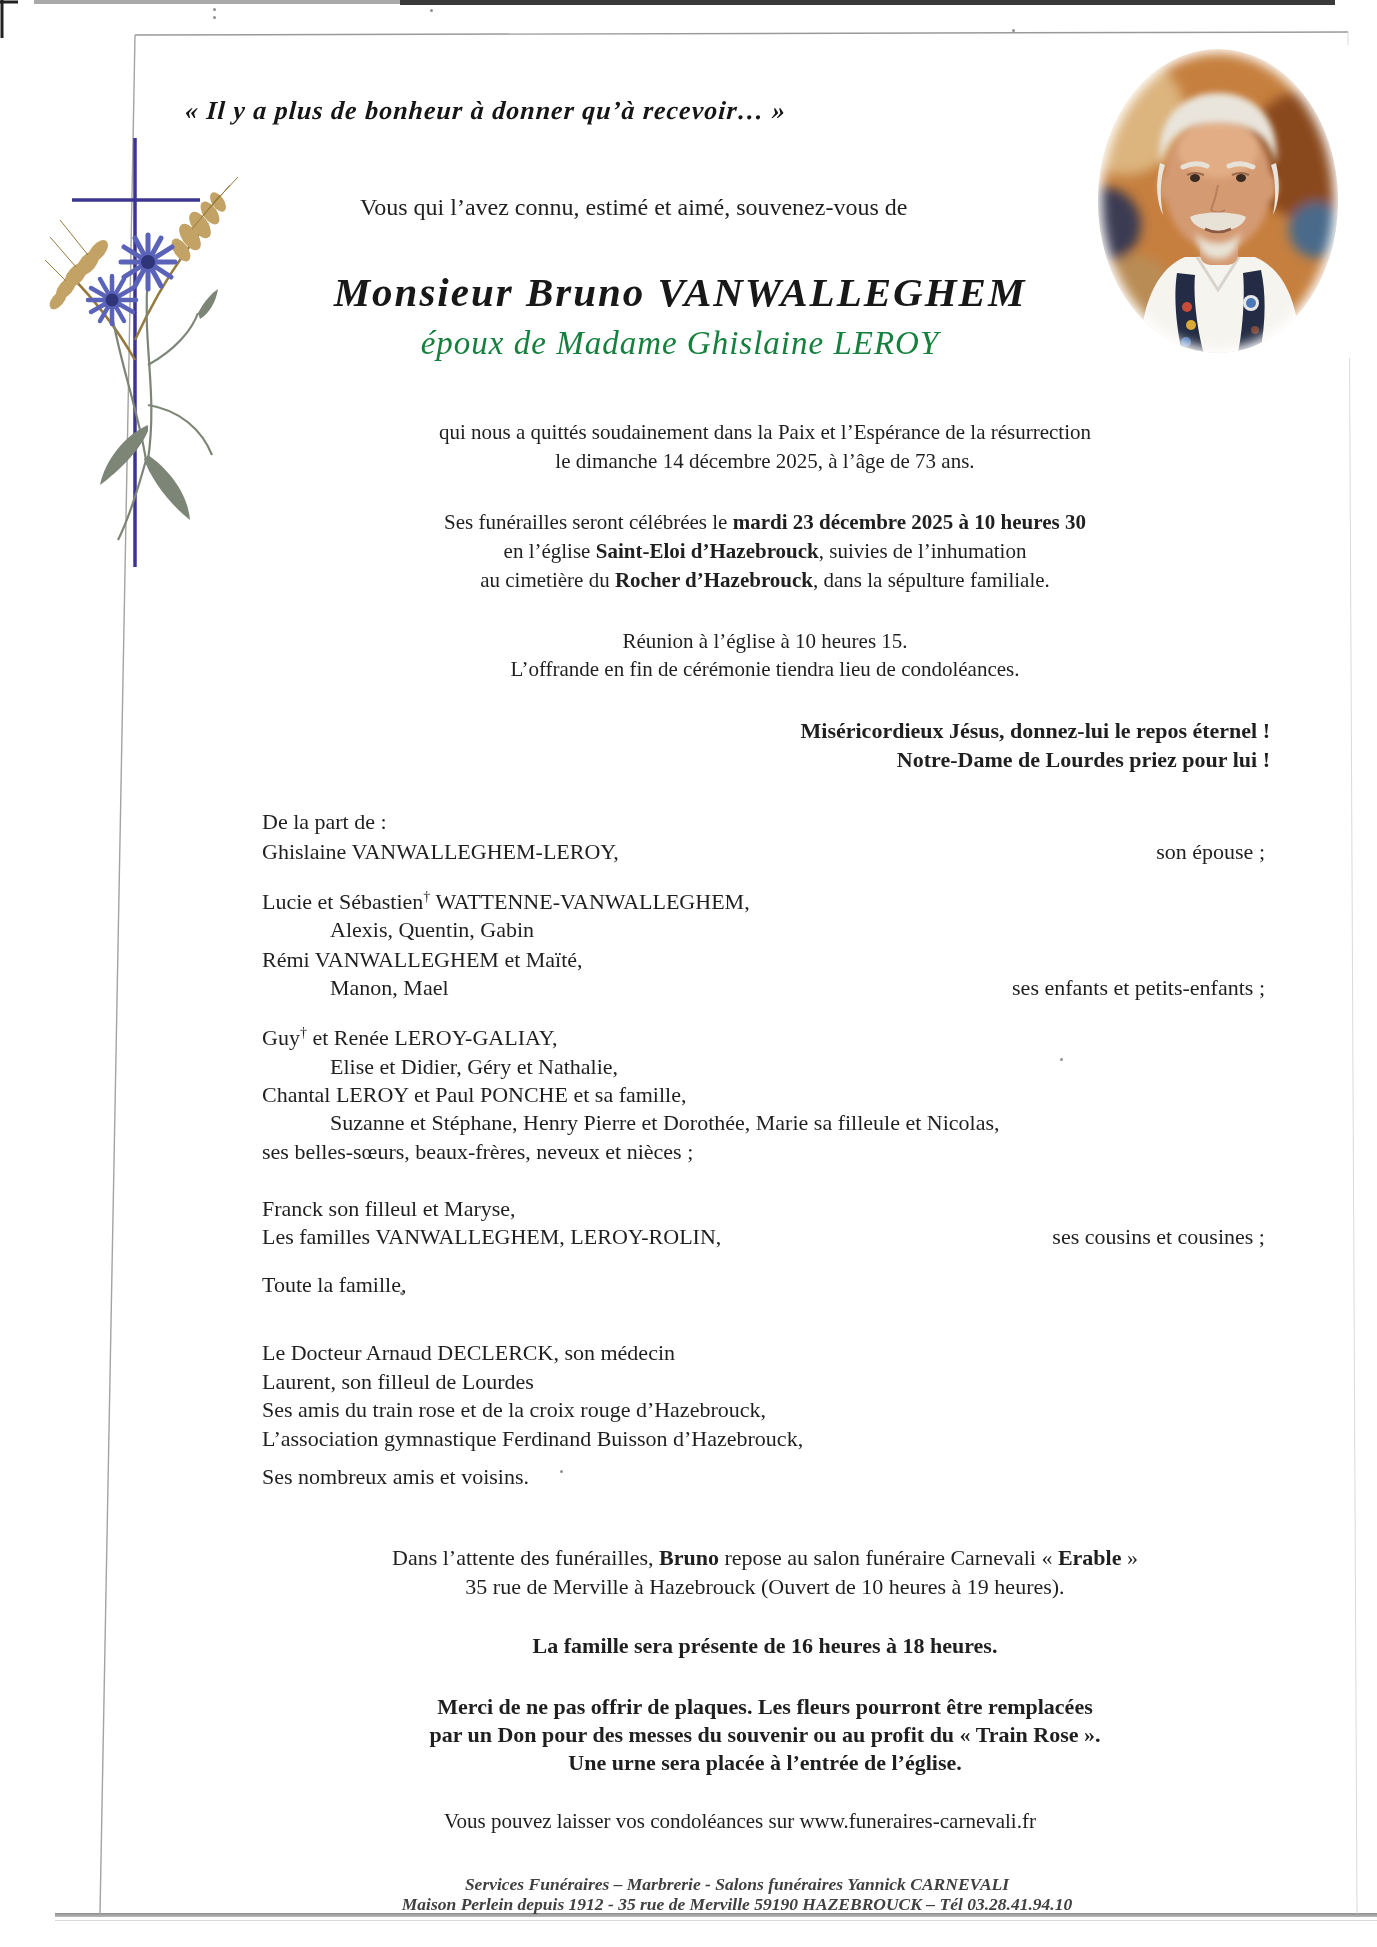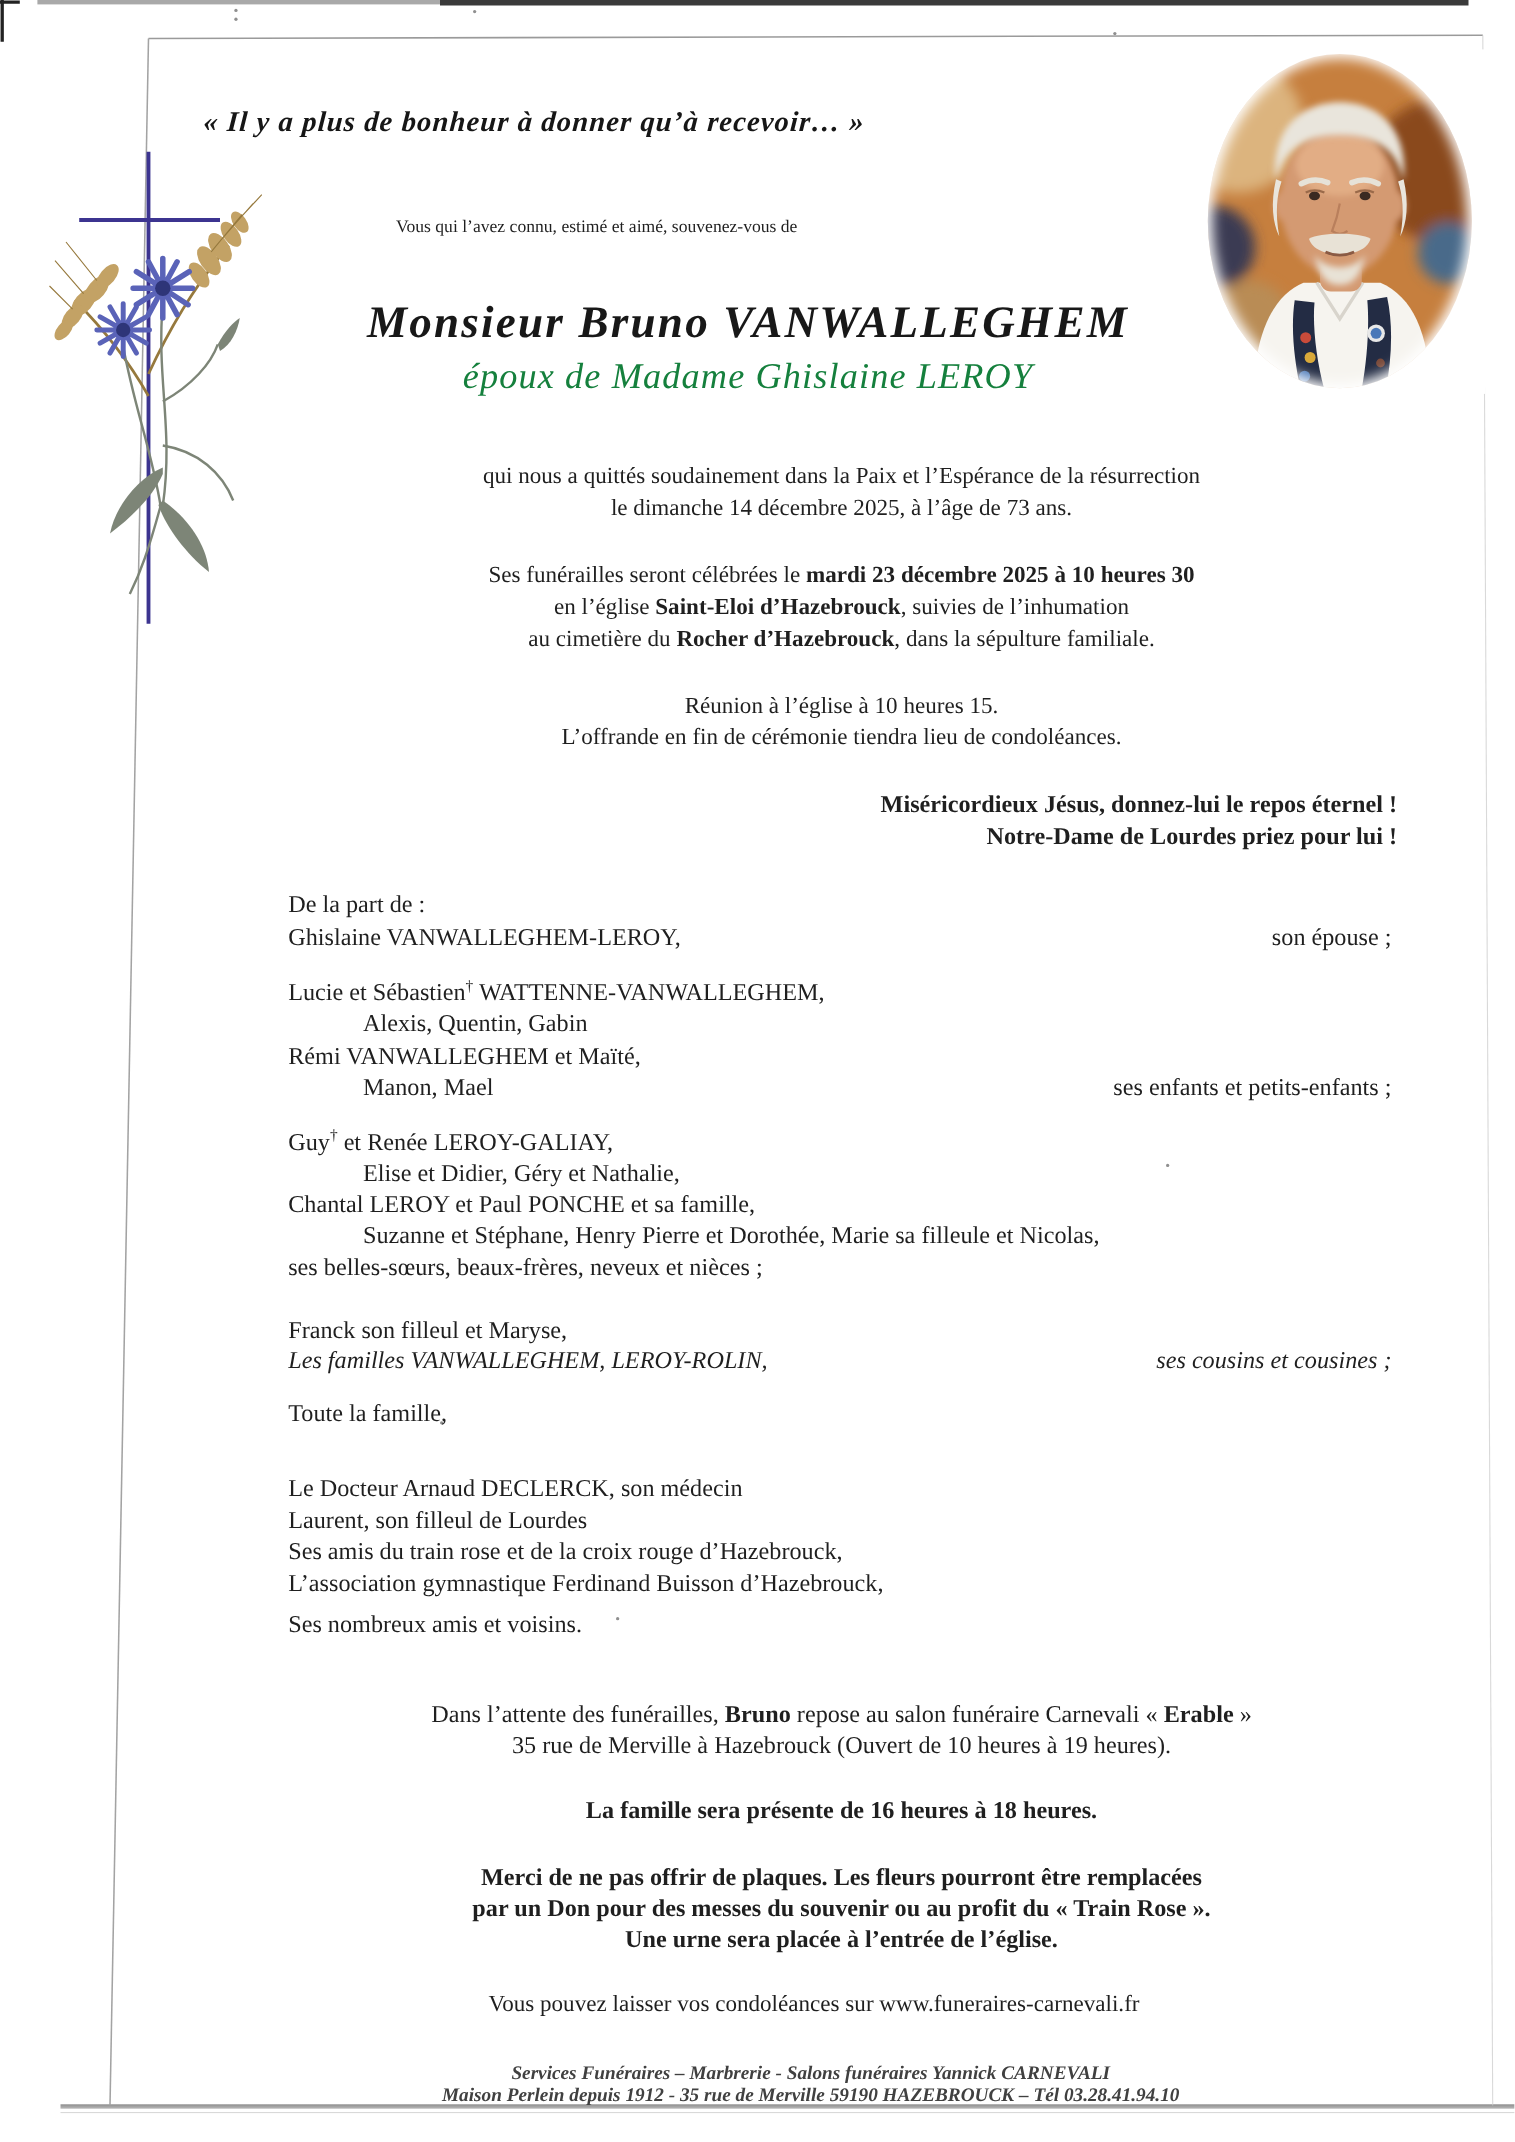--- a/index.html
+++ b/index.html
@@ -7,21 +7,21 @@
     position:relative;width:1377px;height:1947px;overflow:hidden;
     background:#ffffff;font-family:"Liberation Serif","DejaVu Serif",serif;color:#1f1f1f;
   }
   .abs{position:absolute;}
   .line{position:absolute;white-space:nowrap;font-size:22px;line-height:30px;color:#1f1f1f;}
   .b{font-weight:bold;}
   
   .quote{left:185px;top:96px;font-size:26px;font-weight:bold;font-style:italic;
          letter-spacing:1px;transform:skewX(-4deg);color:#161616;}
   
-  .intro{left:360px;top:192px;font-size:16px;}
+  .intro{left:360px;top:192px;font-size:24px;}
   
   .titleblock{left:80px;top:263px;width:1200px;text-align:center;}
   .name{font-size:41px;font-weight:bold;font-style:italic;letter-spacing:2px;line-height:58px;color:#181818;}
   .spouse{font-size:33px;font-weight:normal;font-style:italic;letter-spacing:1px;line-height:44px;color:#15803d;}
   
   .cblock{left:150px;width:1230px;text-align:center;font-size:21px;line-height:29px;color:#1f1f1f;position:absolute;}
   
   .prayer{left:480px;top:716px;width:790px;text-align:right;font-size:22px;font-weight:bold;line-height:29px;}
   
   .frow{position:absolute;left:262px;width:1003px;font-size:22px;line-height:30px;white-space:nowrap;}
@@ -239,21 +239,21 @@
   </div>
 
   <div class="frow" style="top:1023px;">
     <span>Guy</span><sup class="dg">†</sup><span> et Renée LEROY-GALIAY,</span>
   </div>
   <div class="frow indent" style="top:1052px;">Elise et Didier, Géry et Nathalie,</div>
   <div class="frow" style="top:1080px;">Chantal LEROY et Paul PONCHE et sa famille,</div>
   <div class="frow indent" style="top:1108px;">Suzanne et Stéphane, Henry Pierre et Dorothée, Marie sa filleule et Nicolas,</div>
   <div class="frow rightonly" style="top:1137px;">ses belles-sœurs, beaux-frères, neveux et nièces ;</div>
   <div class="frow" style="top:1194px;">Franck son filleul et Maryse,</div>
-  <div class="frow" style="top:1222px;font-style:italic;">
+  <div class="frow" style="top:1222px;">
     <span>Les familles VANWALLEGHEM, LEROY-ROLIN,</span>
     <span class="ann">ses cousins et cousines ;</span>
   </div>
   <div class="frow" style="top:1270px;">Toute la famille,</div>
 
   <div class="trow" style="top:1338px;">Le Docteur Arnaud DECLERCK, son médecin</div>
   <div class="trow" style="top:1367px;">Laurent, son filleul de Lourdes</div>
   <div class="trow" style="top:1395px;">Ses amis du train rose et de la croix rouge d’Hazebrouck,</div>
   <div class="trow" style="top:1424px;">L’association gymnastique Ferdinand Buisson d’Hazebrouck,</div>
   <div class="trow" style="top:1462px;">Ses nombreux amis et voisins.</div>

